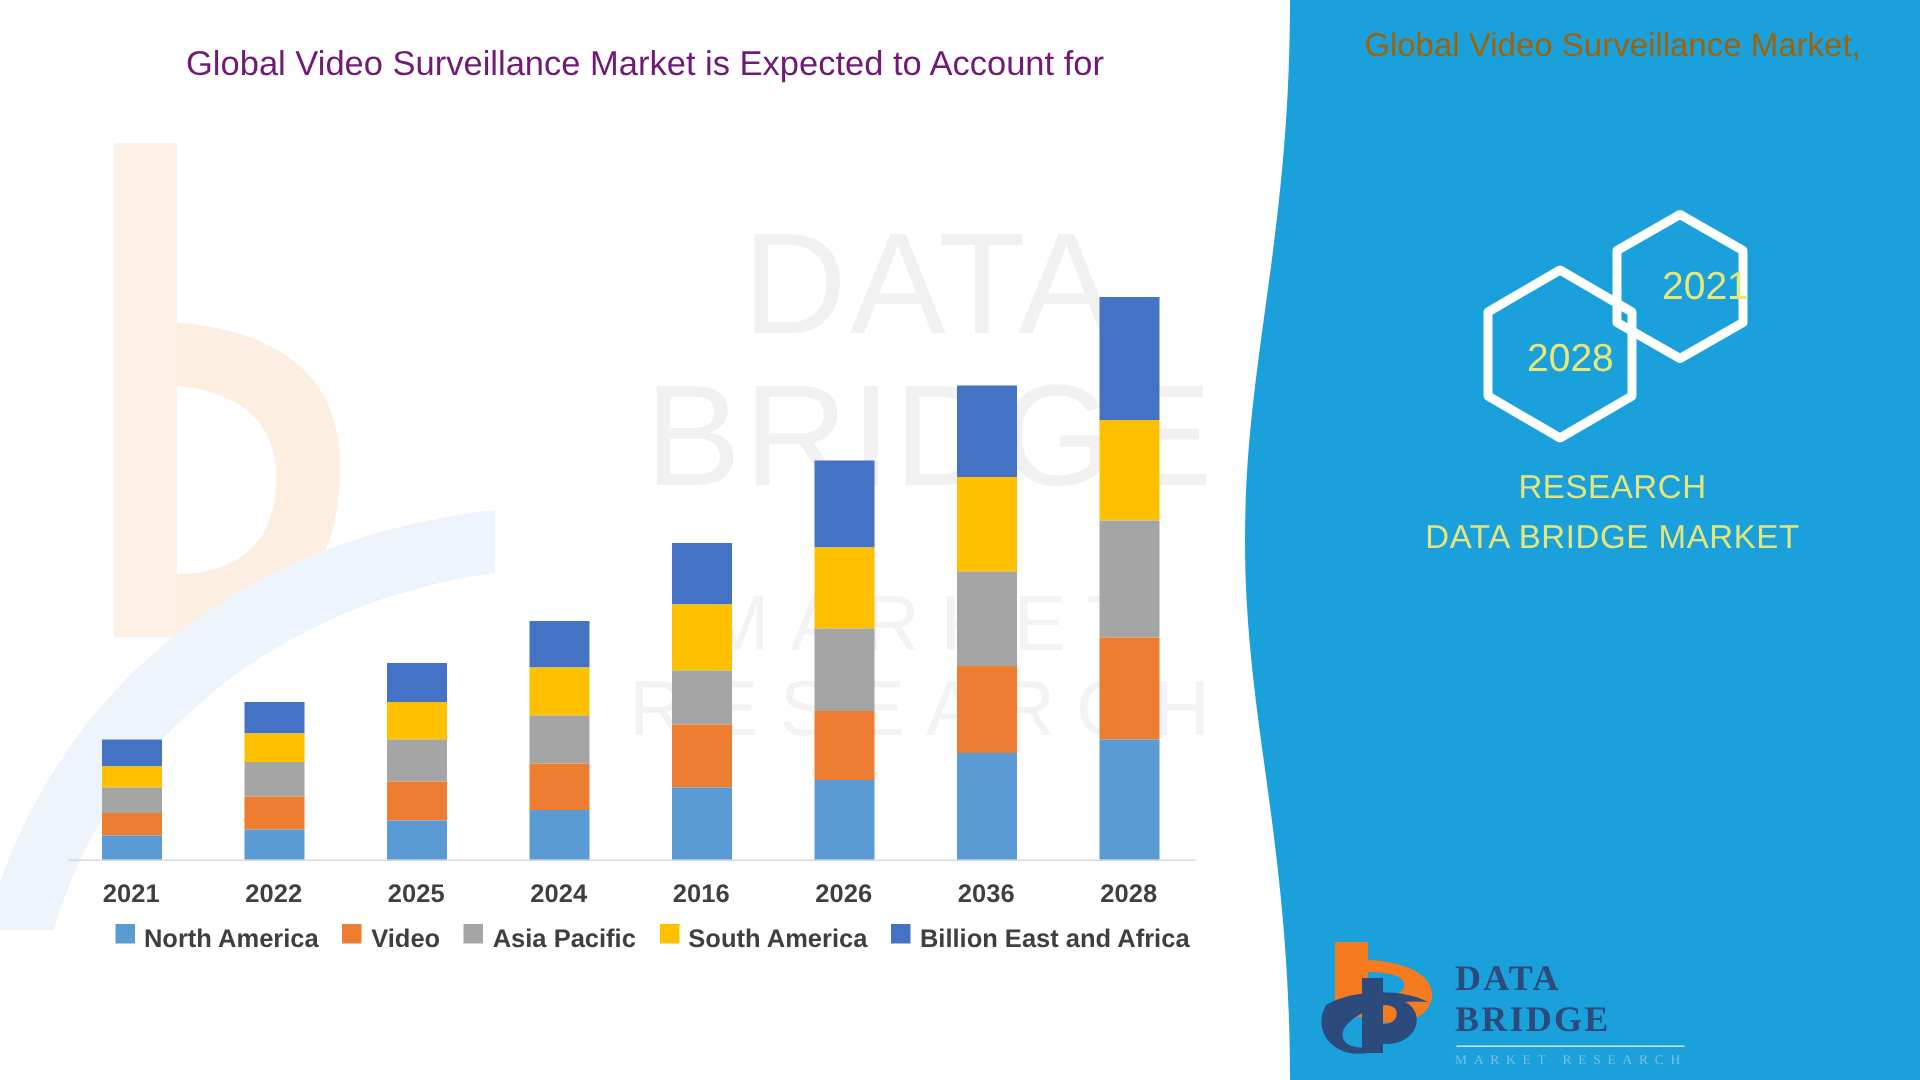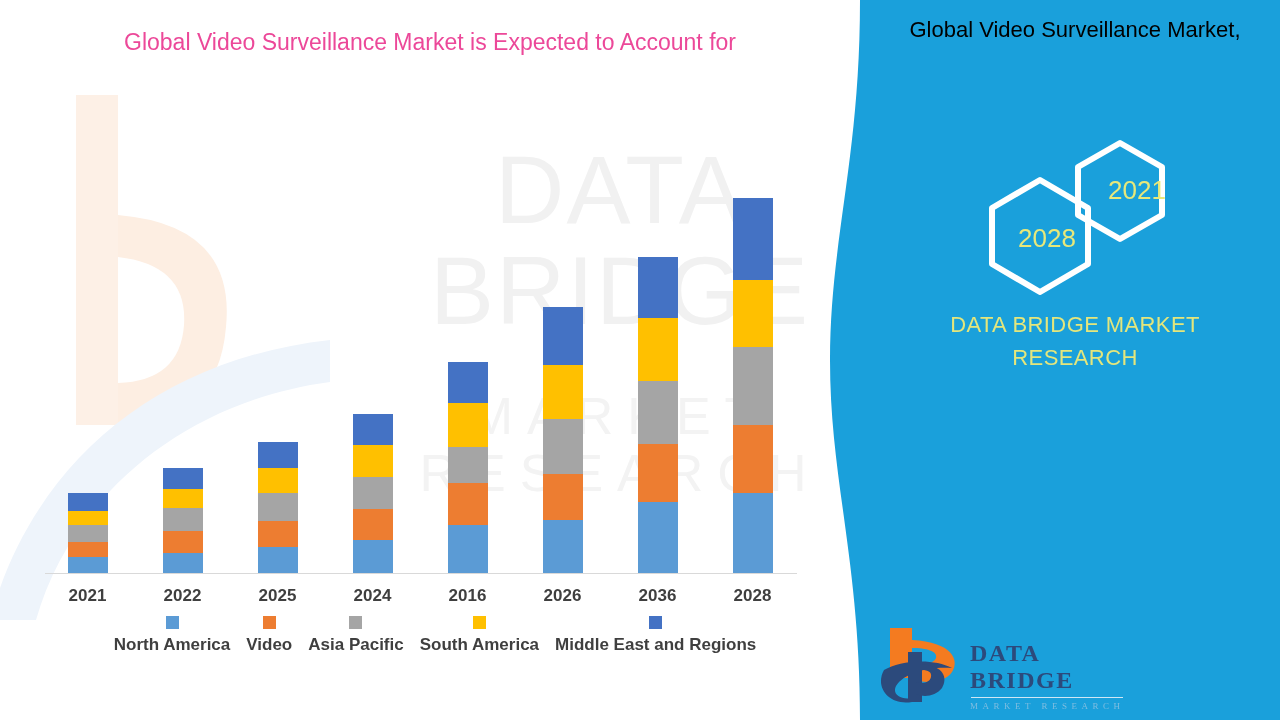--- a/index.html
+++ b/index.html
@@ -64,21 +64,21 @@
     margin-top: 46px;
   }
 
   
   .chart-title {
     position: absolute;
     left: 60px;
     top: 26px;
     width: 740px;
     text-align: center;
-    color: #ec4899;
+    color: #701a75;
     font-size: 23px;
     line-height: 1.42;
     font-weight: 400;
   }
 
   
   .plot {
     position: absolute;
     left: 40px;
     top: 150px;
@@ -141,23 +141,21 @@
     left: 40px;
     top: 616px;
     width: 790px;
     display: flex;
     justify-content: center;
     align-items: center;
     gap: 16px;
   }
   .legend-item {
     display: flex;
-    align-items: center;
     gap: 6px;
-    flex-direction: column;
   }
   .legend-swatch {
     width: 13px;
     height: 13px;
     flex: none;
   }
   .legend-label {
     font-size: 17px;
     font-weight: bold;
     color: #3f3f3f;
@@ -182,21 +180,21 @@
     top: 0;
     width: 420px;
     height: 720px;
   }
   .panel-title {
     position: absolute;
     left: 20px;
     top: 14px;
     width: 390px;
     text-align: center;
-    color: #000000;
+    color: #a16207;
     font-size: 22px;
     line-height: 1.45;
     font-weight: 400;
   }
   .hex-group {
     position: absolute;
     left: 110px;
     top: 135px;
     width: 220px;
     height: 160px;
@@ -378,21 +376,21 @@
       <div class="legend-item">
         <span class="legend-swatch" style="background: rgb(165, 165, 165);"></span>
         <span class="legend-label">Asia Pacific</span>
       </div>
       <div class="legend-item">
         <span class="legend-swatch" style="background: rgb(255, 192, 0);"></span>
         <span class="legend-label">South America</span>
       </div>
       <div class="legend-item">
         <span class="legend-swatch" style="background: rgb(68, 114, 196);"></span>
-        <span class="legend-label">Middle East and Regions</span>
+        <span class="legend-label">Billion East and Africa</span>
       </div>
     </div>
 
   <div class="right-panel">
     <svg width="450" height="720" viewBox="0 0 450 720">
       <path d="M450 0 L450 720 L30 720 C30 560 0 480 0 360 C0 240 30 160 30 0 Z" fill="#1aa0db"></path>
     </svg>
   </div>
 
   <div class="panel-content">
@@ -403,22 +401,22 @@
     <div class="hex-group">
       <svg width="220" height="160" viewBox="0 0 220 160">
         <polygon points="150,8 192,32 192,80 150,104 108,80 108,32" fill="none" stroke="#ffffff" stroke-width="6" stroke-linejoin="round"></polygon>
         <polygon points="70,45 118,73 118,129 70,157 22,129 22,73" fill="none" stroke="#ffffff" stroke-width="6" stroke-linejoin="round"></polygon>
       </svg>
       <div class="hex-year y2021">2021</div>
       <div class="hex-year y2028">2028</div>
     </div>
 
     <div class="brand-lines">
+      <div>RESEARCH</div>
       <div>DATA BRIDGE MARKET</div>
-      <div>RESEARCH</div>
     </div>
 
     <div class="logo-wrap">
       <svg width="90" height="78" viewBox="0 0 90 78">
         <path d="M12 2 h22 v50 h-22 z" fill="#f47b20"></path>
         <path d="M34 14 C74 16 82 34 74 46 C66 58 44 58 34 52 L34 36 C44 40 56 38 58 32 C60 25 48 22 34 22 Z" fill="#f47b20"></path>
         <path d="M6 44 C22 34 56 32 74 42 C54 40 26 46 18 60 C14 68 22 74 34 72 L34 76 C12 80 -4 62 6 44 Z" fill="#2c4a7c"></path>
         <path d="M30 26 h14 v50 h-14 z" fill="#2c4a7c"></path>
         <path d="M44 38 C66 40 70 52 64 62 C58 70 46 72 38 68 L38 56 C46 58 52 56 53 51 C54 46 50 44 44 44 Z" fill="#2c4a7c"></path>
       </svg>

